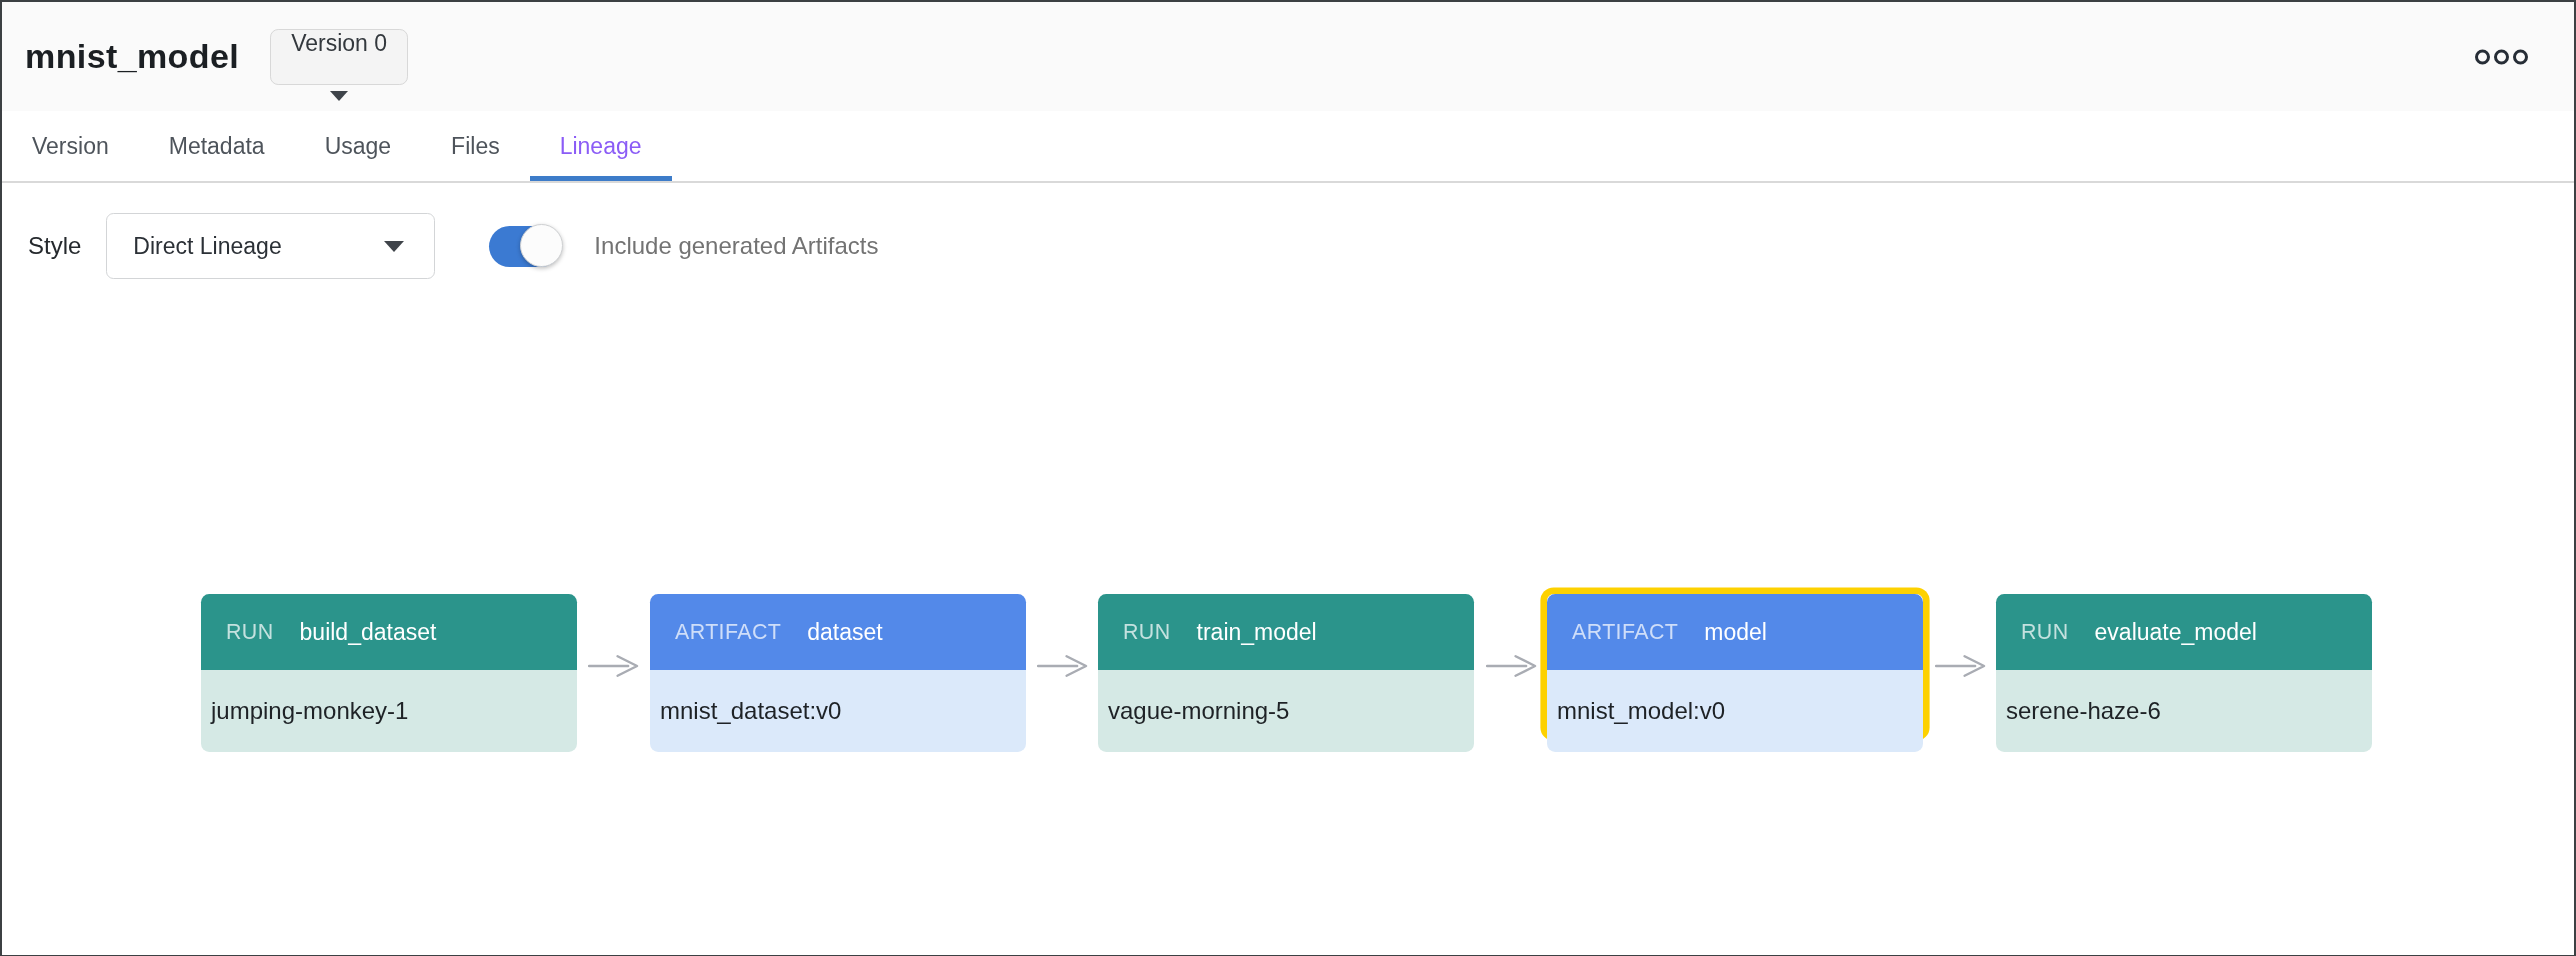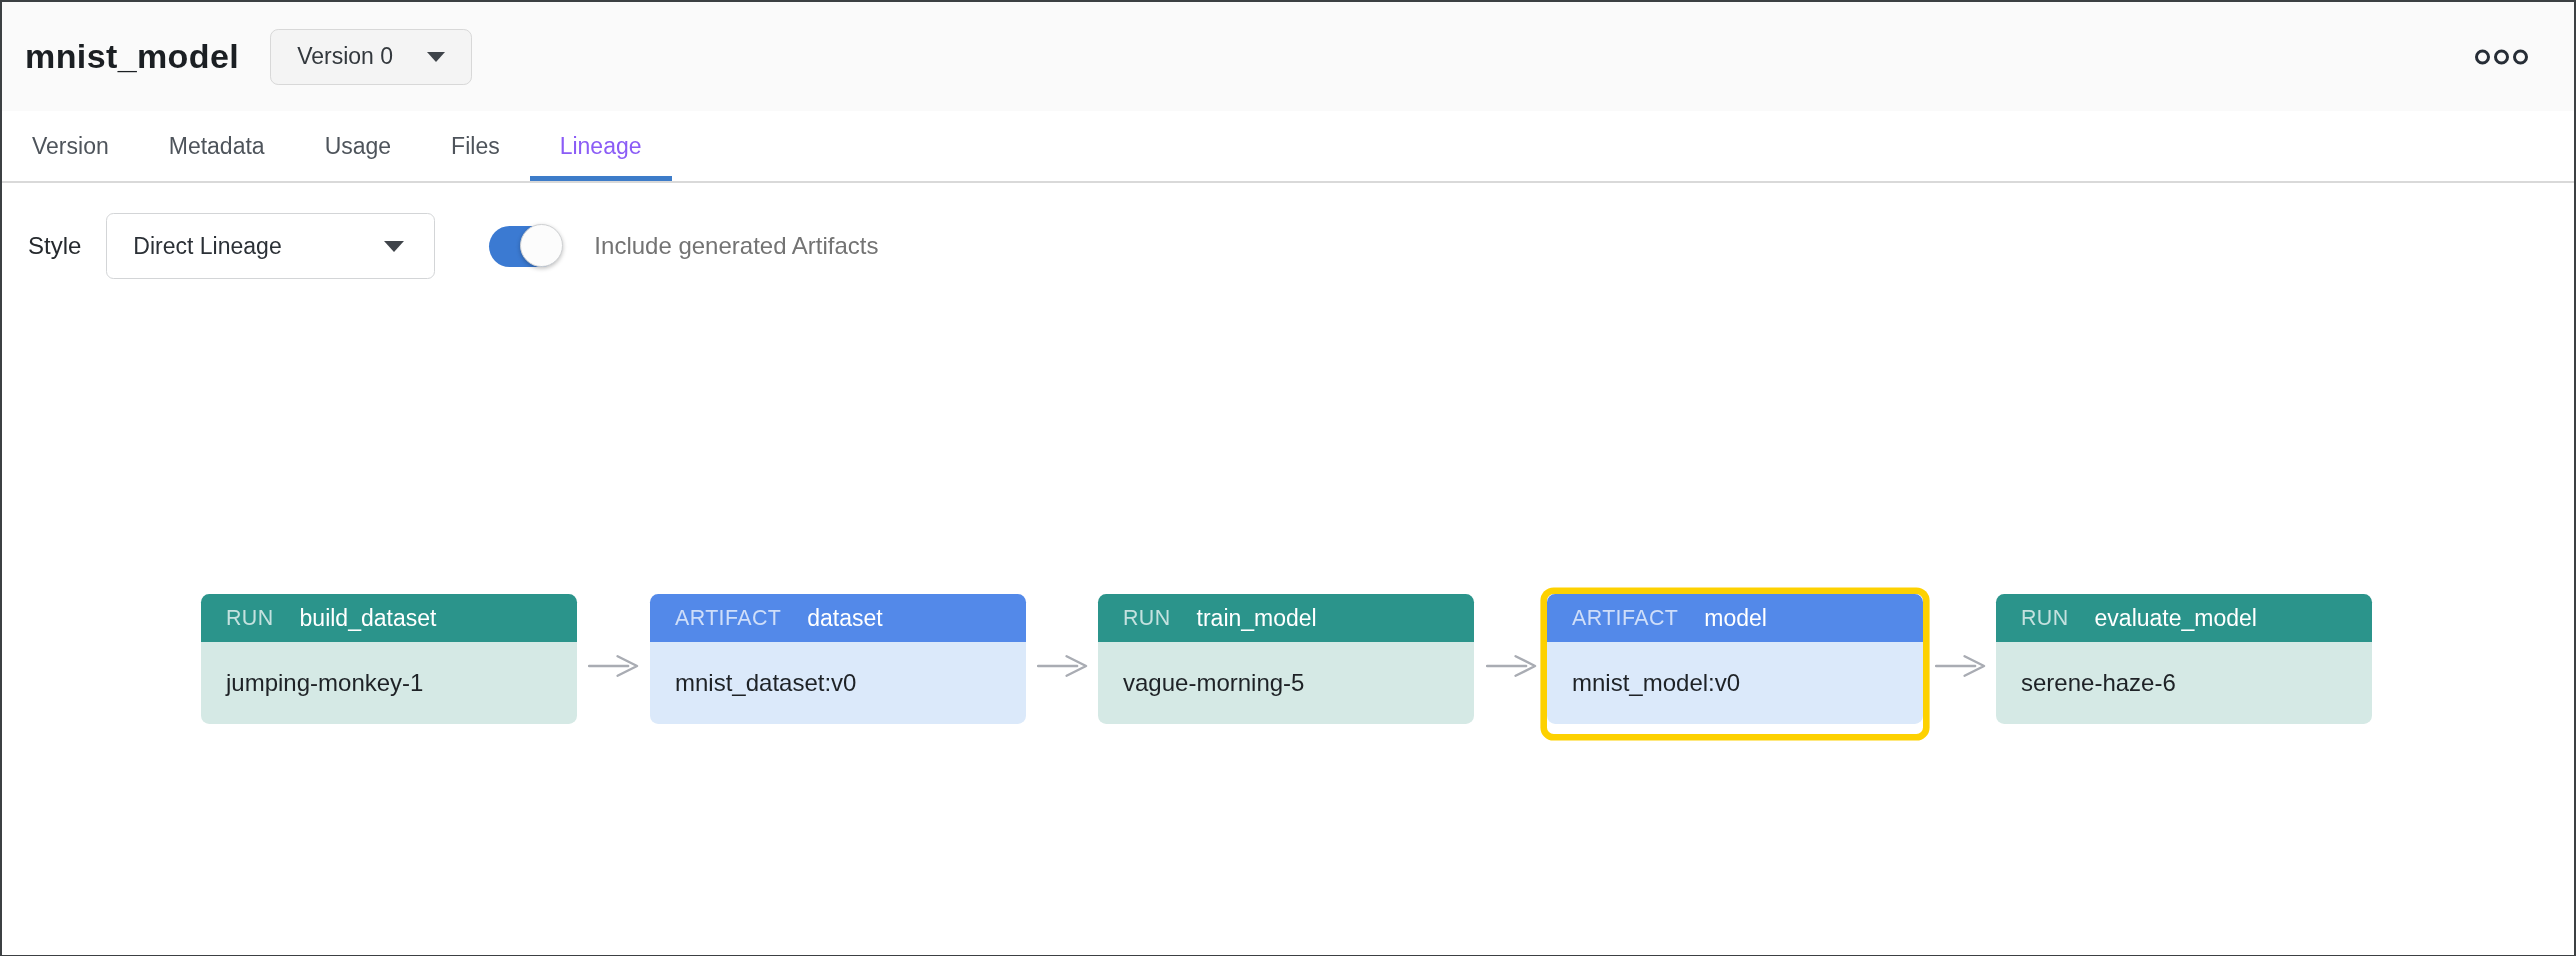--- a/index.html
+++ b/index.html
@@ -14,23 +14,23 @@
   }
   
   .hdr{
     display:flex;align-items:center;
     height:109px;background:#fafafa;
     padding-left:23px;position:relative;
   }
   .title{font-size:34px;font-weight:700;color:#1b1f23;letter-spacing:0.4px;}
   .ver-btn{
     display:flex;align-items:center;gap:34px;
-    margin-left:31px;height:54px;padding:0 26px;
+    margin-left:31px;height:54px;padding:0 20px;
     background:#f4f4f4;border:1.6px solid #d8d8d8;border-radius:8.2px;
-    font-size:23px;color:#33383d;cursor:pointer;
+    font-size:23px;color:#33383d;cursor:pointer;flex-direction:column;
   }
   .caret{
     width:0;height:0;border-left:9px solid transparent;border-right:9px solid transparent;
     border-top:10.7px solid #3f444a;
   }
   .more-btn{
     position:absolute;right:41px;top:50%;transform:translateY(-50%);
     display:flex;gap:4.1px;cursor:pointer;padding:5px;
   }
   .more-btn i{
@@ -71,28 +71,28 @@
     background:#fcfcfc;border:1.6px solid #cfd1d3;border-radius:50%;
     box-shadow:0 1.6px 4.1px rgba(0,0,0,0.25);
   }
   .toggle-label{margin-left:33px;font-size:24px;color:#737373;}
   
   .node{
     position:absolute;top:592px;width:376px;height:140px;
     border-radius:8.2px;cursor:pointer;
   }
   .node-hd{
-    display:flex;align-items:center;height:48px;
+    display:flex;align-items:center;height:76px;
     border-radius:8.2px 8.2px 0 0;padding-left:25px;box-sizing:border-box;
   }
   .node-kind{font-size:21.4px;color:rgba(255,255,255,0.72);margin-right:26px;letter-spacing:0.4px;}
   .node-name{font-size:23px;color:#ffffff;}
   .node-bd{
     display:flex;align-items:center;height:82px;
-    border-radius:0 0 8.2px 8.2px;padding-left:25px;box-sizing:border-box;
+    border-radius:0 0 8.2px 8.2px;padding-left:10px;box-sizing:border-box;
     font-size:24px;color:#1e2226;
   }
   .node.run  .node-hd{background:#2b948b;}
   .node.run  .node-bd{background:#d5e9e5;}
   .node.artifact .node-hd{background:#5389e9;}
   .node.artifact .node-bd{background:#dbe9fa;}
   .node.selected{box-shadow:0 0 0 6.6px #fdd100;border-radius:6.6px;}
   .n0{left:199px;} .n1{left:648px;} .n2{left:1096px;} .n3{left:1545px;} .n4{left:1994px;}
   .arrow{position:absolute;top:651px;width:53px;height:26px;}
   .a0{left:585px;} .a1{left:1034px;} .a2{left:1483px;} .a3{left:1932px;}

